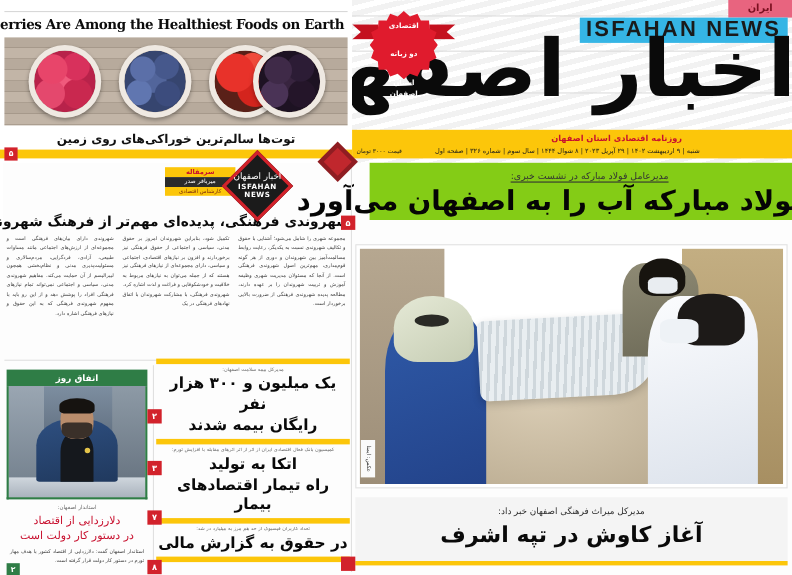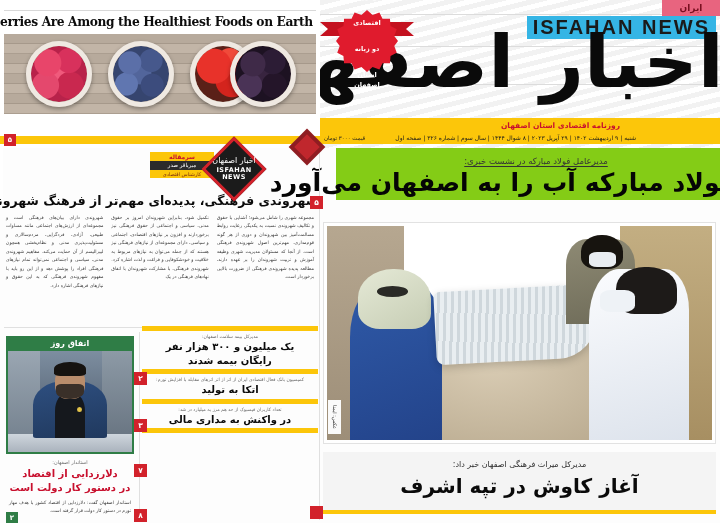--- a/index.html
+++ b/index.html
@@ -360,21 +360,21 @@
     position: absolute; left: 142px; top: 326px; width: 176px; height: 196px;
     direction: rtl;
   }
   .news-item { position: relative; margin-bottom: 2px; }
   .news-bar { width: 100%; height: 5px; background: #fcc60a; }
   .news-kicker {
     text-align: center; font-size: 4.6px; color: #6b6b6b;
     margin: 3px 0 1px 0; white-space: nowrap; overflow: hidden;
   }
   .news-title {
-    text-align: center; font-size: 10px; font-weight: bold;
+    text-align: center; font-size: 14px; font-weight: bold;
     color: #0a0a0a; line-height: 1.35;
   }
 
   
   .faceday {
     position: absolute; left: 6px; top: 336px; width: 128px; height: 182px;
     direction: rtl;
   }
   .fd-head {
     width: 100%; height: 15px; background: #2f7d46; color: #fff;
@@ -401,21 +401,21 @@
   .fd-hair { position: absolute; left: 37%; top: 11%; width: 26%; height: 14%;
     background: #161310; border-radius: 48% 48% 20% 20%; }
   .fd-beard { position: absolute; left: 39%; top: 33%; width: 22%; height: 15%;
     background: #3a3029; border-radius: 20% 20% 48% 48%; }
   .fd-pin { position: absolute; left: 56%; top: 55%; width: 4%; height: 5%;
     background: #e3c34a; border-radius: 50%; }
   .fd-kicker {
     text-align: center; font-size: 5px; color: #6b6b6b; margin: 5px 0 2px 0;
   }
   .fd-title {
-    text-align: center; font-size: 10px; font-weight: bold;
+    text-align: center; font-size: 10px; font-weight: normal;
     color: #c8102e; line-height: 1.4;
   }
   .fd-lead {
     text-align: justify; font-size: 4.6px; line-height: 1.8;
     color: #3a3a3a; padding: 4px 3px 0 3px;
   }
   .fd-badge {
     position: absolute; left: 0; bottom: -6px; width: 12px; height: 12px;
     background: #2f7d46; color: #fff; font-size: 7px; line-height: 12px;
     text-align: center; font-weight: bold;
@@ -451,20 +451,21 @@
       <div class="bowl bowl-2">
           <div class="bowl-inner"></div>
         </div>
       <div class="bowl bowl-3">
           <div class="bowl-inner"></div>
         </div>
       <div class="bowl bowl-4">
           <div class="bowl-inner"></div>
         </div>
     </div>
+    <div class="banner-sub">توت‌ها سالم‌ترین خوراکی‌های روی زمین</div>
     <div class="banner-yellow"></div>
     <div class="banner-badge">۵</div>
   </div>
 
   <div class="masthead">
     <div class="mast-rule" style="top:14px"></div>
     <div class="mast-rule" style="top:46px"></div>
     <div class="mast-rule" style="top:84px"></div>
     <div class="mast-corner">ایران</div>
     <div class="mast-logo-latin">ISFAHAN NEWS</div>
@@ -556,25 +557,26 @@
     <div class="news-item">
       <div class="news-bar"></div>
       <div class="news-kicker">مدیرکل بیمه سلامت اصفهان:</div>
       <div class="news-title">یک میلیون و ۳۰۰ هزار نفر</div>
       <div class="news-title">رایگان بیمه شدند</div>
     </div>
     <div class="news-item">
       <div class="news-bar"></div>
       <div class="news-kicker">کمیسیون بانک فعال اقتصادی ایران از اثر از اثر اثرهای مقابله با افزایش تورم:</div>
       <div class="news-title">اتکا به تولید</div>
+      <div class="news-title">راه تیمار اقتصادهای بیمار</div>
     </div>
     <div class="news-item">
       <div class="news-bar"></div>
       <div class="news-kicker">تعداد کاربران فیسبوک از حد هم مرز به میلیارد در شد:</div>
-      <div class="news-title">در واکنش به مداری مالی</div>
+      <div class="news-title">در حقوق به گزارش مالی</div>
     </div>
     <div class="news-bar"></div>
   </div>
 
   <div class="pbadge" style="left:134px; top:372px;">۲</div>
   <div class="pbadge" style="left:134px; top:419px;">۳</div>
   <div class="pbadge" style="left:134px; top:464px;">۷</div>
   <div class="pbadge" style="left:134px; top:509px;">۸</div>
 
   <div class="faceday">

